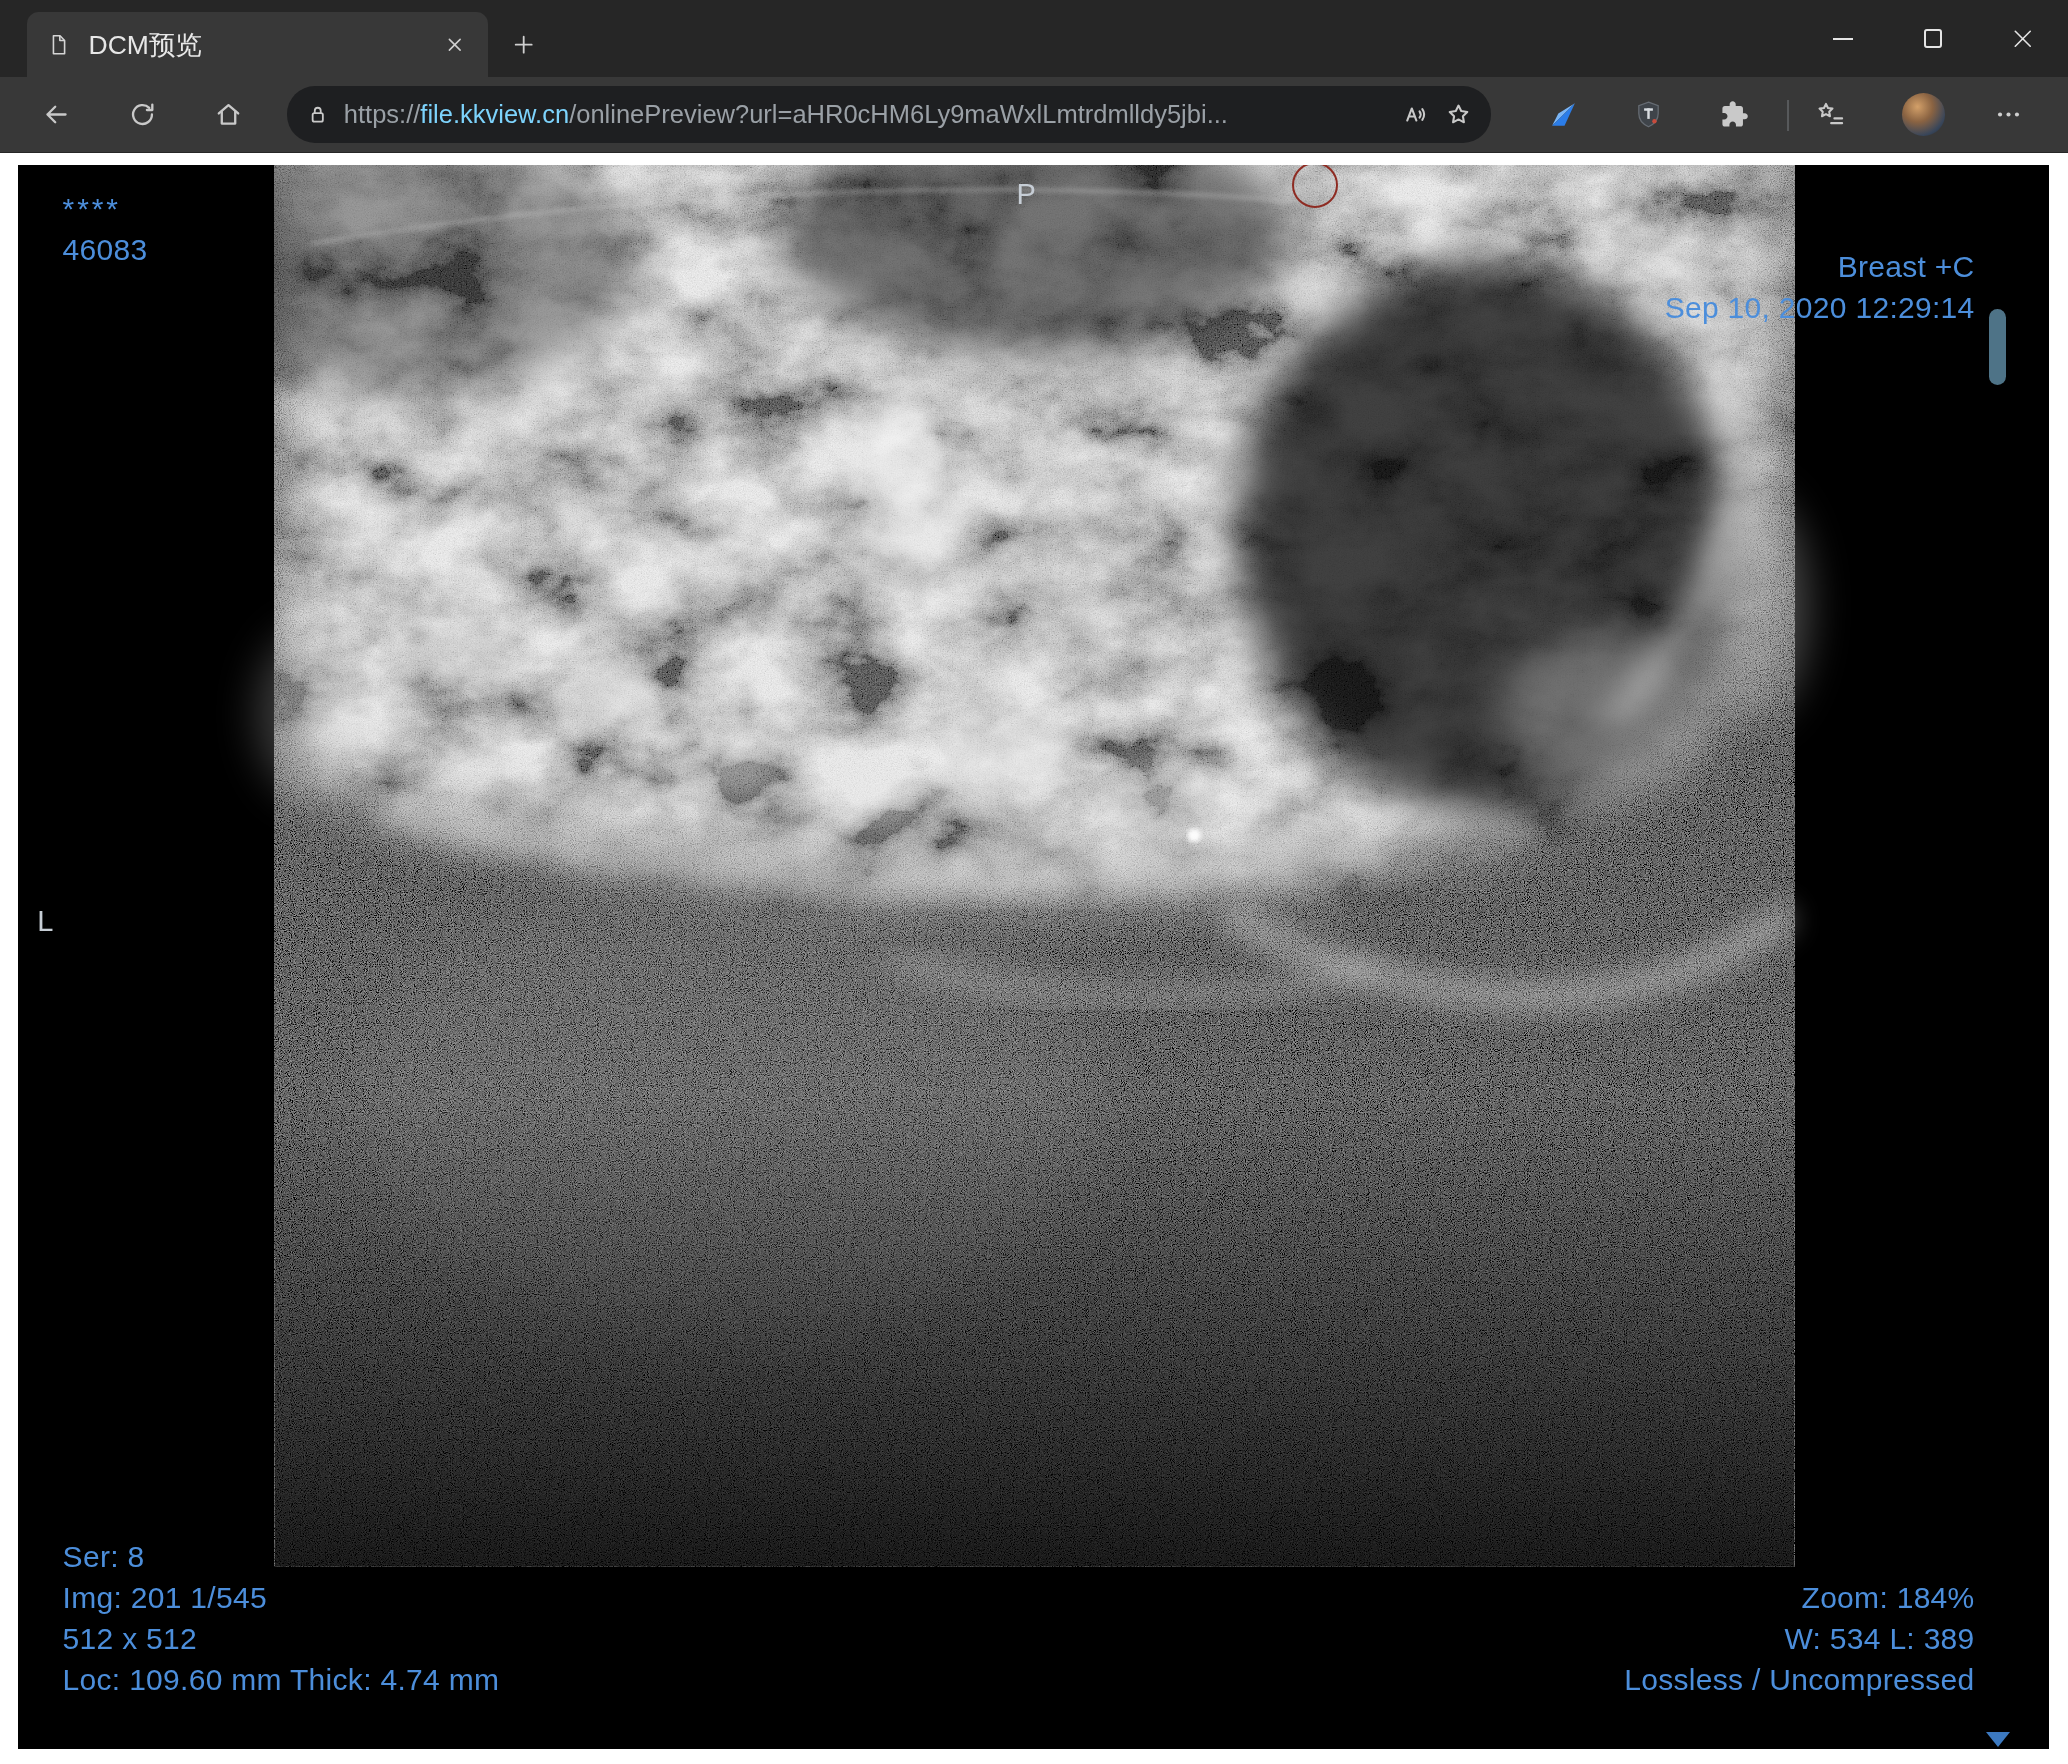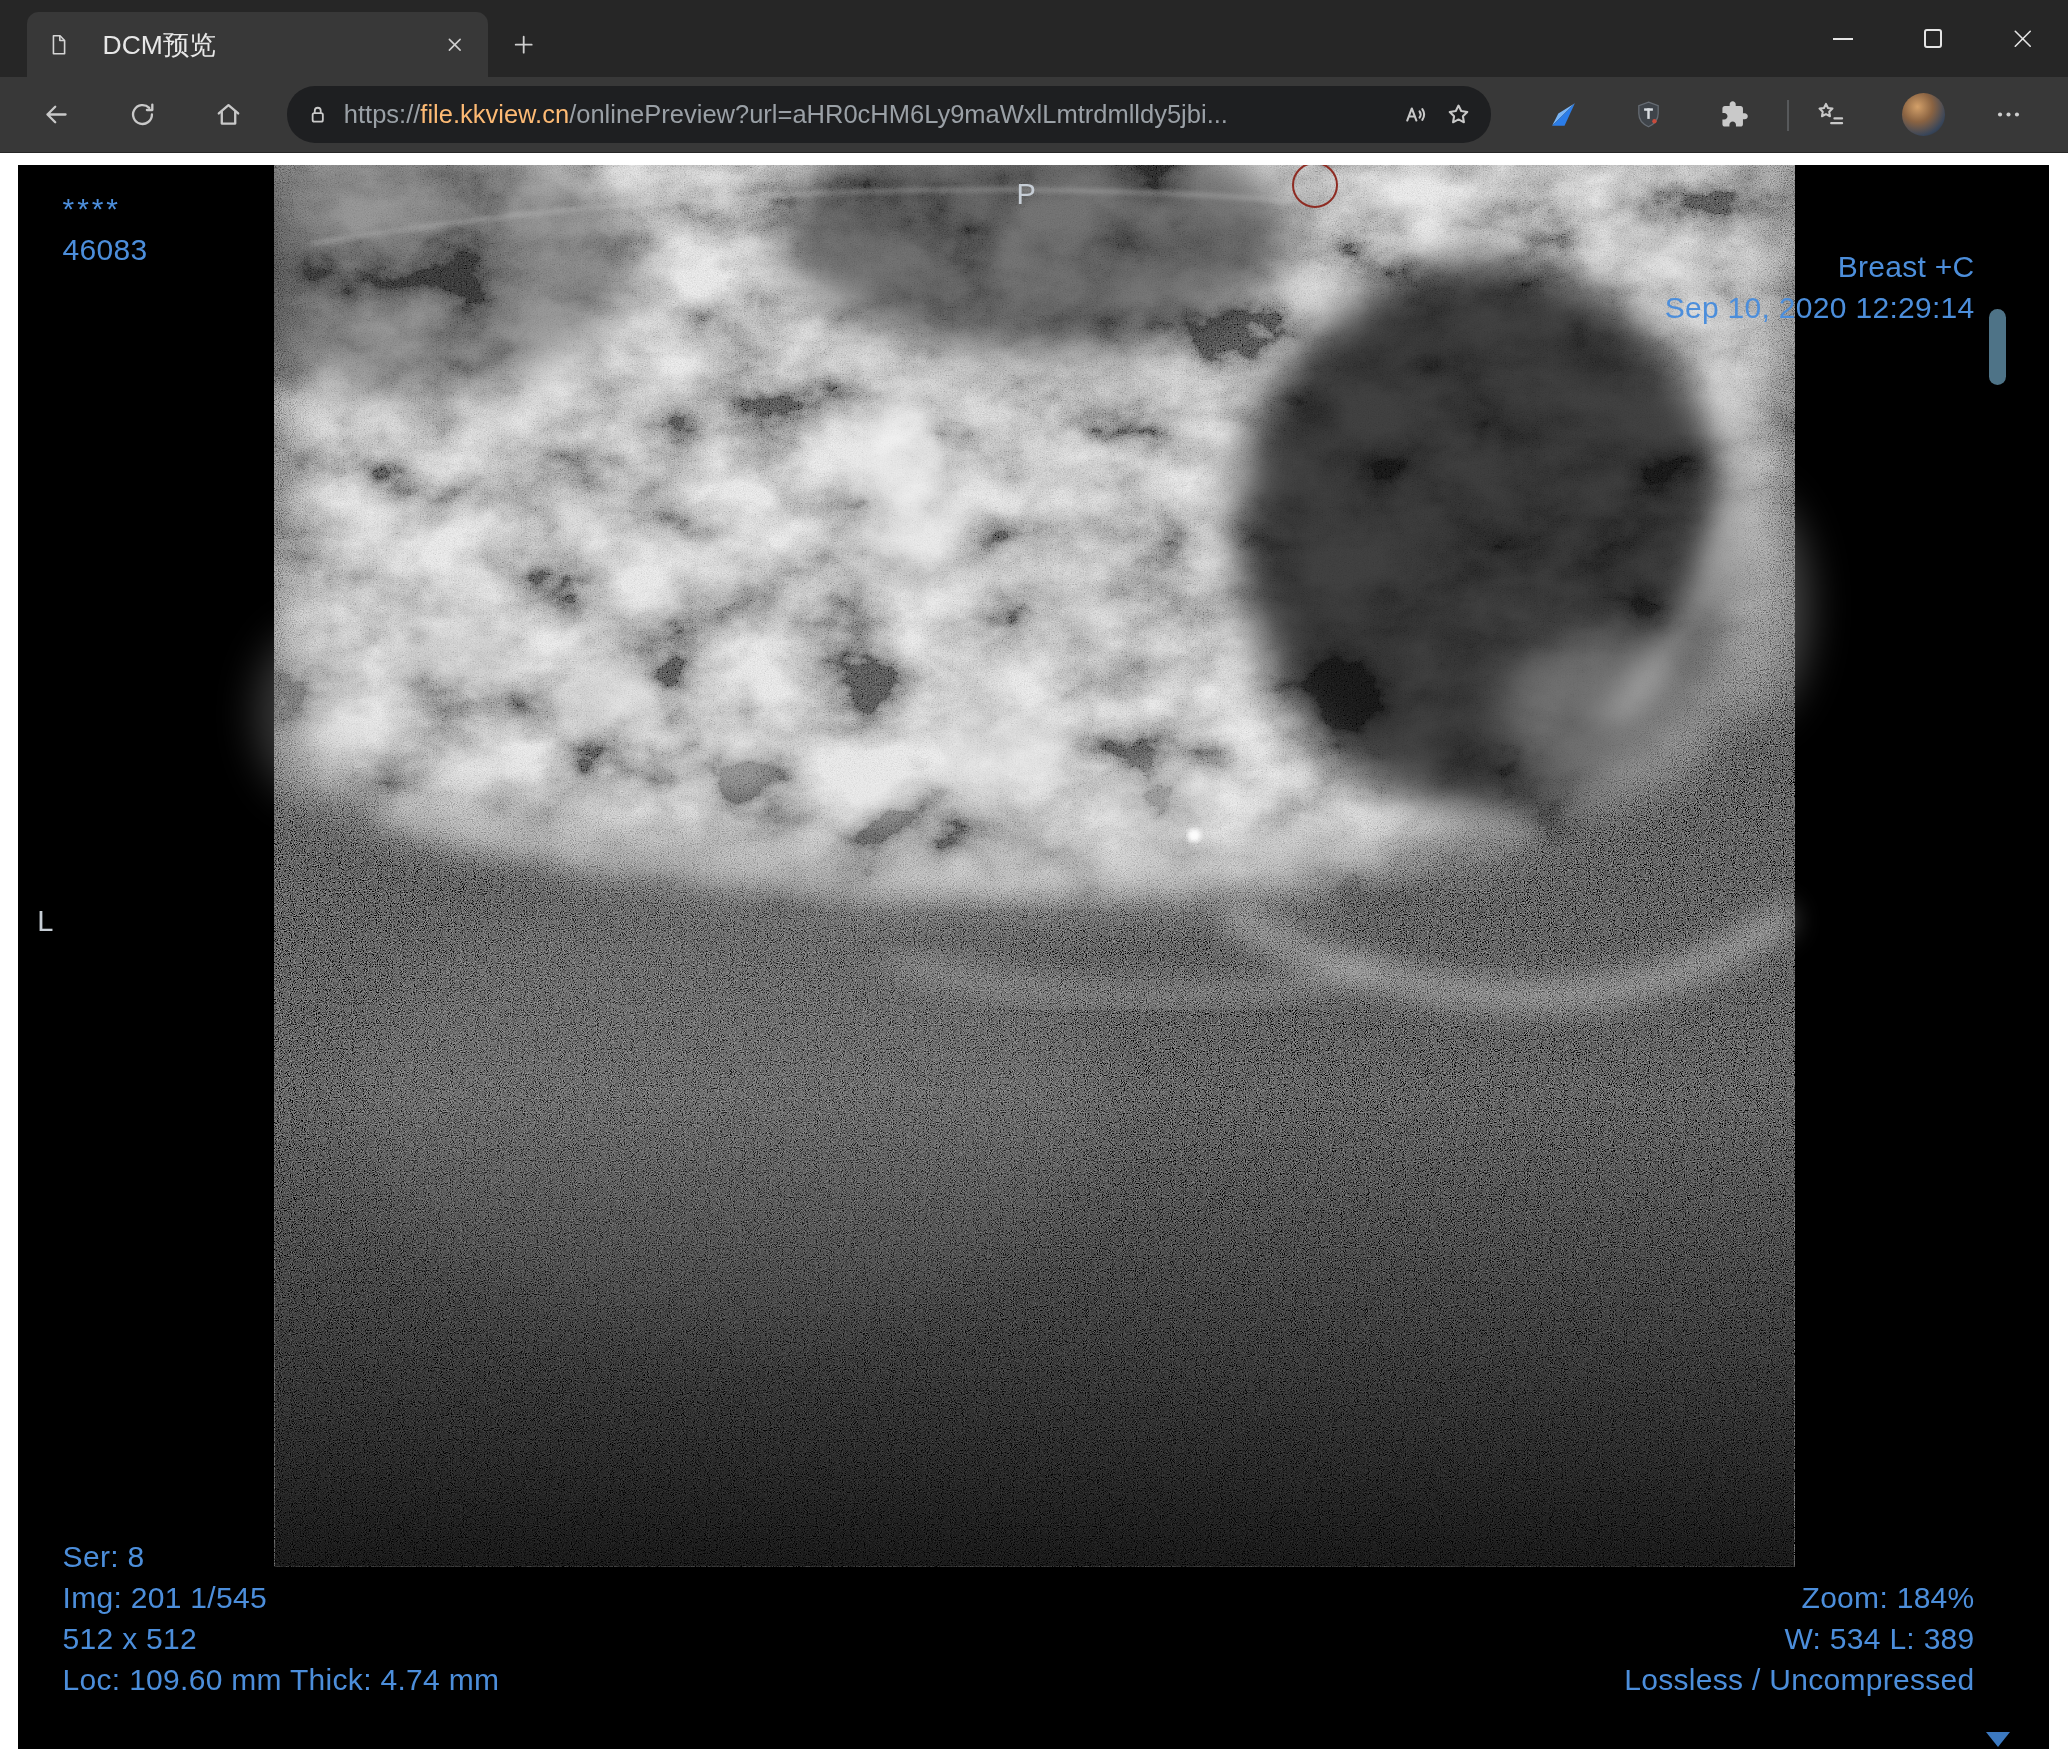--- a/index.html
+++ b/index.html
@@ -10,41 +10,41 @@
     background:#262626;
     overflow:hidden;
   }
   svg { display:block; }
 
   
   .tabstrip { position:absolute; left:0; top:0; width:2068px; height:77px; background:#262626; }
   .tab {
     position:absolute; left:26.5px; top:11.8px; width:461px; height:66px;
     background:#383838; border-radius:11.8px 11.8px 0 0;
-    display:flex; align-items:center; gap:31px; padding:0 13.7px 0 19.6px;
+    display:flex; align-items:center; gap:17px; padding:0 13.7px 0 19.6px;
   }
   .tab-title { flex:1; color:#e7e7e7; font-size:26.5px; white-space:nowrap; overflow:hidden; }
   .tab-close { width:39px; height:39px; display:flex; align-items:center; justify-content:center; border-radius:7.8px; cursor:pointer; }
   .newtab { position:absolute; left:502px; top:23.5px; width:43px; height:43px; display:flex; align-items:center; justify-content:center; border-radius:7.8px; cursor:pointer; }
   .win-controls { position:absolute; right:0; top:0; height:77px; display:flex; }
   .win-btn { width:90px; height:77px; display:flex; align-items:center; justify-content:center; cursor:pointer; }
   .min-bar { width:19.6px; height:2px; background:#e4e4e4; }
   .max-box { width:18.6px; height:18.6px; border:2px solid #e4e4e4; border-radius:2.9px; }
 
   
   .toolbar { position:absolute; left:0; top:77px; width:2068px; height:75px; background:#383838; }
   .tool-btn { position:absolute; top:9.8px; width:55px; height:55px; display:flex; align-items:center; justify-content:center; border-radius:9.8px; cursor:pointer; }
   .btn-back { left:29px; } .btn-refresh { left:115px; } .btn-home { left:201px; }
   .urlbar {
     position:absolute; left:287px; top:8.8px; width:1204px; height:57px;
     background:#1e1f21; border-radius:28px;
     display:flex; align-items:center; padding:0 9.8px 0 17.6px; cursor:text;
   }
   .url-text { flex:1; margin-left:13.7px; font-size:25.5px; white-space:nowrap; overflow:hidden; }
-  .url-dim { color:#9aa0a6; } .url-domain { color:#fdba74;text-align:center; }
+  .url-dim { color:#9aa0a6; } .url-domain { color:#7dd3fc;text-align:center; }
   .pill-btn { width:45px; height:45px; display:flex; align-items:center; justify-content:center; border-radius:50%; cursor:pointer; flex:0 0 auto; }
   .ext-btn { position:absolute; top:11.8px; width:51px; height:51px; display:flex; align-items:center; justify-content:center; border-radius:9.8px; cursor:pointer; }
   .e1 { left:1538px; } .e2 { left:1623px; } .e3 { left:1709px; }
   .divider { position:absolute; left:1787px; top:22.5px; width:2px; height:31px; background:#57595b; }
   .e4 { left:1805px; } .e5 { left:1898px; } .e6 { left:1983px; }
   .avatar {
     width:43px; height:43px; border-radius:50%;
     background:radial-gradient(circle at 36% 32%, #d3a069 0%, #8a6342 38%, #39465a 72%, #1c2531 100%);
   }
 

